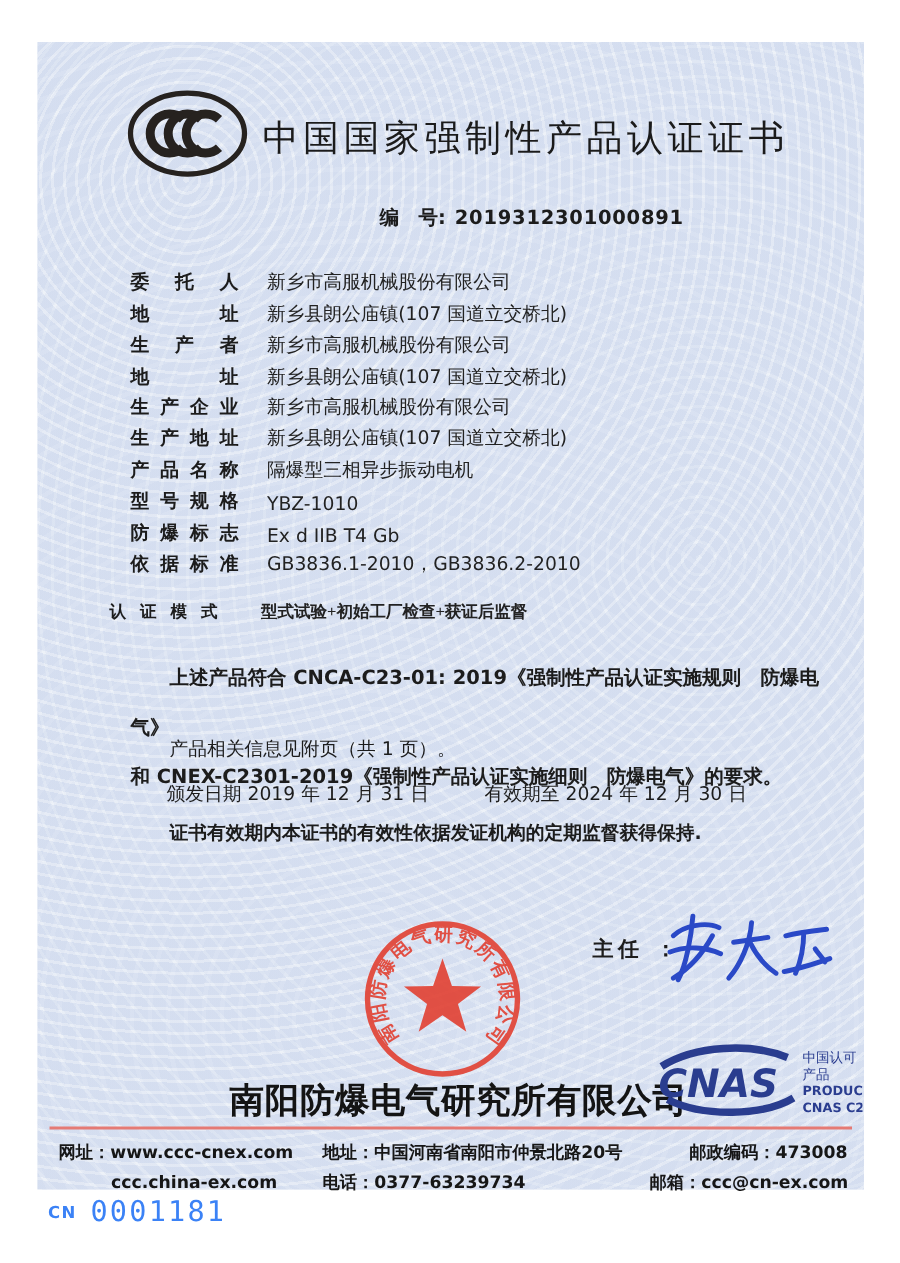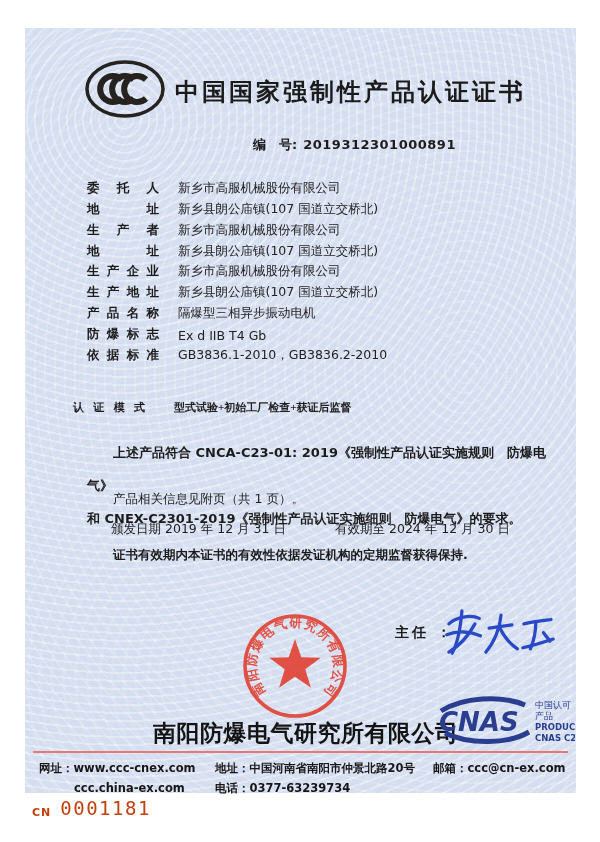--- a/index.html
+++ b/index.html
@@ -11,21 +11,21 @@
   .cert{
     position:absolute;left:25px;top:28px;width:551px;height:765px;
     background-color:#dde5f2;
     background-image:
       repeating-radial-gradient(circle at 18% 12%, rgba(255,255,255,0.25) 0 2px, rgba(203,214,238,0.25) 2px 8px),
       repeating-radial-gradient(circle at 80% 45%, rgba(255,255,255,0.18) 0 2px, rgba(203,214,238,0.18) 2px 10px),
       repeating-radial-gradient(circle at 40% 85%, rgba(255,255,255,0.15) 0 3px, rgba(208,218,240,0.15) 3px 12px);
   }
   .ccc-logo{position:absolute;left:58px;top:30px;}
   .title{
-    position:absolute;left:150px;top:48px;font-size:24px;font-weight:bold;
+    position:absolute;left:150px;top:48px;font-size:24px;font-weight:normal;
     letter-spacing:3px;color:#1b1b1b;white-space:nowrap;
   }
   .cert-no{position:absolute;left:228px;top:108px;font-size:13px;font-weight:bold;white-space:nowrap;}
   .cert-no .num{font-weight:bold;margin-left:6px;letter-spacing:0.5px;}
 
   .fields{position:absolute;left:62px;top:148px;font-size:12.5px;}
   .frow{display:flex;height:20.9px;align-items:flex-end;}
   .flabel{
     width:72px;font-weight:bold;text-align:justify;text-align-last:justify;
     -moz-text-align-last:justify;margin-right:19px;white-space:normal;
@@ -34,21 +34,21 @@
 
   .mode-row{position:absolute;left:48px;top:372px;display:flex;font-size:11px;height:21px;}
   .mode-row .flabel{font-weight:bold;}
   .mode-row .fvalue{font-weight:bold;margin-left:10px;font-family:Liberation Serif, serif;}
 
   .compliance{position:absolute;left:62px;top:408px;width:470px;font-size:13px;font-weight:bold;line-height:33px;}
   .compliance .l1{text-indent:26px;}
   .attachment{position:absolute;left:62px;top:463px;font-size:12.5px;text-indent:26px;width:470px;}
   .dates{position:absolute;left:62px;top:493px;width:470px;height:18px;font-size:12.5px;}
   .dates .d1{position:absolute;left:24px;white-space:nowrap;}
-  .dates .d2{position:absolute;left:248px;white-space:nowrap;}
+  .dates .d2{position:absolute;left:236px;white-space:nowrap;}
   .validity{position:absolute;left:62px;top:519px;font-size:12.5px;font-weight:bold;text-indent:26px;width:480px;}
 
   .director{position:absolute;left:370px;top:596px;font-size:14px;font-weight:bold;letter-spacing:3px;white-space:nowrap;}
   .signature{position:absolute;left:413px;top:574px;}
 
   .stamp{position:absolute;left:208px;top:576px;opacity:0.88;}
 
   .company-row{position:absolute;left:0;top:660px;width:551px;height:62px;}
   .cnex-logo{position:absolute;left:18px;top:2px;}
   .company-name{
@@ -59,22 +59,22 @@
 
   .divider{position:absolute;left:8px;right:8px;top:723px;height:2px;background:#e57a74;}
 
   .footer{position:absolute;left:0;top:730px;width:551px;font-size:11.5px;font-weight:bold;line-height:20px;color:#161616;}
   .fcol1{position:absolute;left:14px;white-space:nowrap;}
   .fcol1 .second{margin-left:35px;}
   .fcol2{position:absolute;left:190px;white-space:nowrap;}
   .fcol3{position:absolute;left:408px;width:132px;text-align:right;white-space:nowrap;}
 
   .page-serial{
-    position:absolute;left:32px;top:797px;display:flex;align-items:flex-end;gap:9px;
-    color:#c2410c;
+    position:absolute;left:32px;top:797px;display:flex;align-items:center;gap:9px;
+    color:#3b82f6;
   }
   .page-serial .pfx{font-size:11px;font-weight:bold;letter-spacing:1px;}
   .page-serial .num{font-size:19px;letter-spacing:1.5px;font-family:"DejaVu Sans Mono","Liberation Mono",monospace;}
 </style>
 </head>
 <body>
 
 <div class="cert">
 
   <div class="ccc-logo">
@@ -113,20 +113,24 @@
       <span class="flabel">生 产 企 业</span>
       <span class="fvalue">新乡市高服机械股份有限公司</span>
     </div>
     <div class="frow">
       <span class="flabel">生 产 地 址</span>
       <span class="fvalue">新乡县朗公庙镇(107 国道立交桥北)</span>
     </div>
     <div class="frow">
       <span class="flabel">产 品 名 称</span>
       <span class="fvalue">隔爆型三相异步振动电机</span>
+    </div>
+    <div class="frow">
+      <span class="flabel">型 号 规 格</span>
+      <span class="fvalue">YBZ-1010</span>
     </div>
     <div class="frow">
       <span class="flabel">防 爆 标 志</span>
       <span class="fvalue">Ex d IIB T4 Gb</span>
     </div>
     <div class="frow">
       <span class="flabel">依 据 标 准</span>
       <span class="fvalue">GB3836.1-2010，GB3836.2-2010</span>
     </div>
   </div>
@@ -202,20 +206,21 @@
   <div class="footer">
     <div class="fcol1">
       <div><span>网址：</span><span>www.ccc-cnex.com</span></div>
       <div class="second">ccc.china-ex.com</div>
     </div>
     <div class="fcol2">
       <div><span>地址：</span><span>中国河南省南阳市仲景北路20号</span></div>
       <div><span>电话：</span><span>0377-63239734</span></div>
     </div>
     <div class="fcol3">
+      <div><span>邮政编码：</span><span>473008</span></div>
       <div><span>邮箱：</span><span>ccc@cn-ex.com</span></div>
     </div>
   </div>
 
 </div>
 
 <div class="page-serial">
   <span class="pfx">CN</span>
   <span class="num">0001181</span>
 </div>

